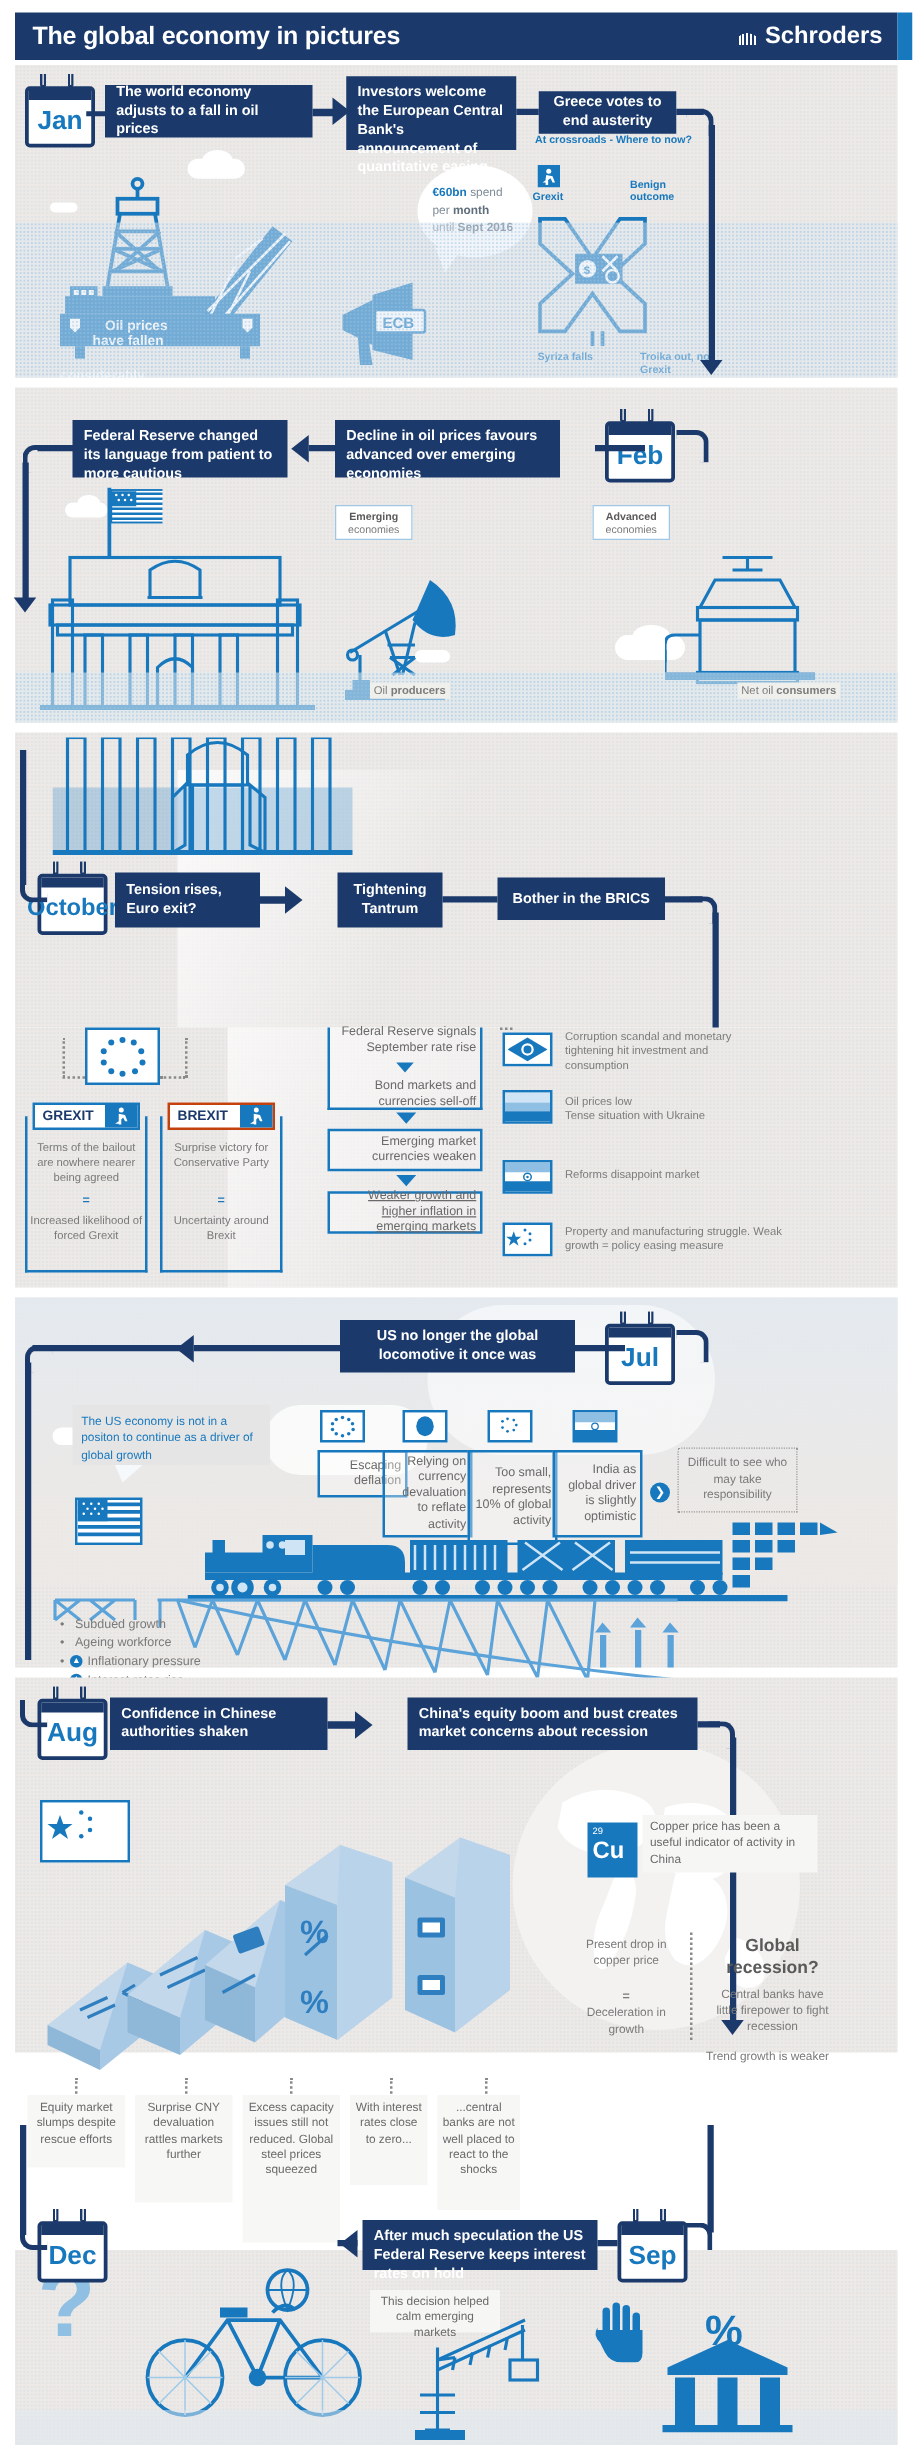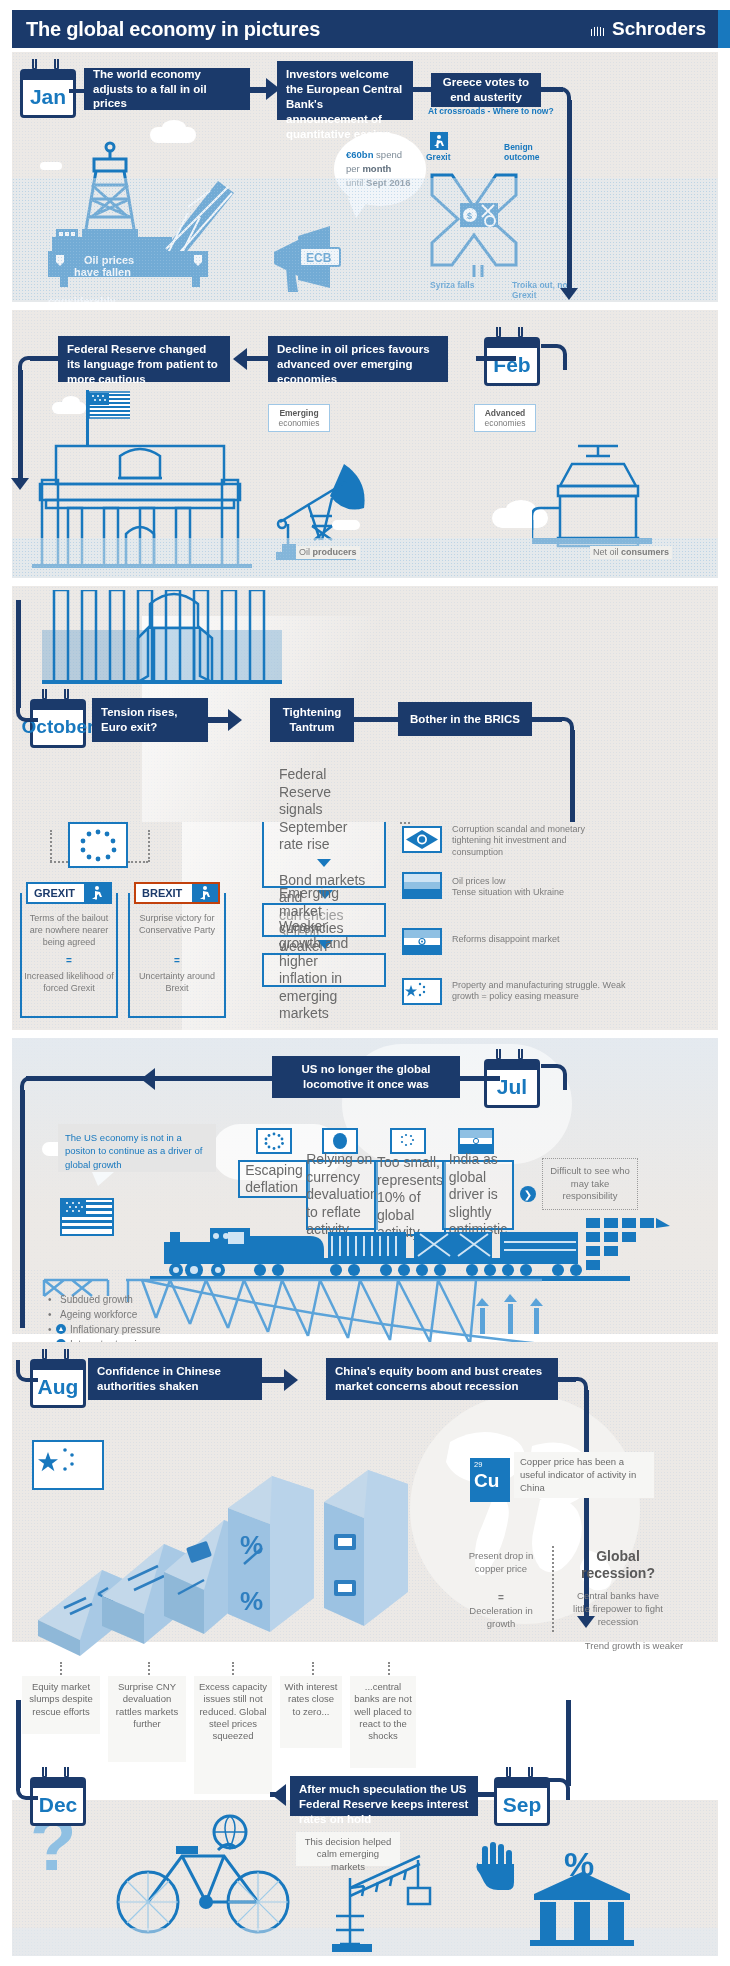--- a/index.html
+++ b/index.html
@@ -63,22 +63,22 @@
              border-bottom:11px solid transparent; border-left:14px solid #1b3a6b; }
   .arrow-l { position:absolute; width:0;height:0; border-top:11px solid transparent;
              border-bottom:11px solid transparent; border-right:14px solid #1b3a6b; }
   .arrow-d { position:absolute; width:0;height:0; border-left:9px solid transparent;
              border-right:9px solid transparent; border-top:12px solid #1b3a6b; }
   .flowline { position:absolute; background:#1b3a6b; }
   .flowbend { position:absolute; border:4px solid #1b3a6b; }
 
   
   .ob { position:absolute; border:2px solid #1878be; background:rgba(255,255,255,.35);
-        color:#6a6a6a; font-size:14px; line-height:1.25; text-align:left;
-        display:flex; align-items:center; justify-content:center; padding:4px 15px; }
+        color:#6a6a6a; font-size:10px; line-height:1.25; text-align:right;
+        display:flex; align-items:center; justify-content:center; padding:4px 3px; }
   .wb { position:absolute; background:#f7f7f5; color:#6a6a6a; font-size:9.5px;
         line-height:1.3; text-align:center; padding:5px 4px;
         display:flex; align-items:center; justify-content:center; }
   .tag { position:absolute; background:#fff; border:1px solid #9fc7e6; color:#7a7a7a;
          font-size:8.5px; line-height:1.2; text-align:center; padding:3px 6px; }
   .tag b { color:#5a5a5a; font-weight:bold; }
   .lbl { position:absolute; color:#1878be; font-size:8.5px; font-weight:bold; line-height:1.2; }
   .lblg { position:absolute; color:#7c7c7c; font-size:9px; line-height:1.25; }
 
   
@@ -444,21 +444,21 @@
   <div style="position:absolute;left:132px;top:970px;width:90px;text-align:center;color:#7a7a7a;font-size:9px;line-height:1.35;">Uncertainty around Brexit</div>
 
   <div class="ob" style="left:262px;top:822px;width:124px;height:66px;flex-direction:column;border-top:none;">
     <div>Federal Reserve signals September rate rise</div>
     <div style="width:0;height:0;border-left:7px solid transparent;border-right:7px solid transparent;border-top:8px solid #1878be;margin:5px 0;"></div>
     <div>Bond markets and currencies sell-off</div>
   </div>
   <div style="position:absolute;left:317px;top:890px;width:0;height:0;border-left:8px solid transparent;border-right:8px solid transparent;border-top:9px solid #1878be;"></div>
   <div class="ob" style="left:262px;top:903px;width:124px;height:34px;">Emerging market currencies weaken</div>
   <div style="position:absolute;left:317px;top:940px;width:0;height:0;border-left:8px solid transparent;border-right:8px solid transparent;border-top:9px solid #1878be;"></div>
-  <div class="ob" style="left:262px;top:953px;width:124px;height:34px;">Weaker growth and higher inflation in emerging markets</div>
+  <div class="ob" style="left:262px;top:953px;width:124px;height:34px;text-decoration:underline;">Weaker growth and higher inflation in emerging markets</div>
 
   <div style="position:absolute;left:400px;top:822px;width:10px;height:0;border-top:2px dotted #8a8a8a;"></div>
   <div class="flag" style="left:402px;top:826px;width:40px;height:27px;">
     <svg width="36" height="23">
         <rect width="36" height="23" fill="#fff"></rect>
         <path d="M18 2 L34 11.5 L18 21 L2 11.5 Z" fill="#1878be"></path>
         <circle cx="18" cy="11.5" r="5" fill="#fff"></circle>
         <circle cx="18" cy="11.5" r="3.2" fill="#1878be"></circle>
       </svg>
   </div>
@@ -535,21 +535,21 @@
           <circle cx="24.5" cy="13.5" r="1.4"></circle>
           <circle cx="21" cy="17" r="1.4"></circle>
           <circle cx="16" cy="18.5" r="1.4"></circle>
           <circle cx="11" cy="17" r="1.4"></circle>
           <circle cx="8" cy="13.5" r="1.4"></circle>
           <circle cx="8" cy="9" r="1.4"></circle>
           <circle cx="11" cy="5.5" r="1.4"></circle>
         </g>
       </svg>
   </div>
-  <div class="ob" style="left:238px;top:1160px;width:72px;height:38px;">Escaping deflation</div>
+  <div class="ob" style="left:254px;top:1160px;width:72px;height:38px;">Escaping deflation</div>
 
   <div class="flag" style="left:322px;top:1128px;width:36px;height:26px;">
     <svg width="32" height="22">
         <rect width="32" height="22" fill="#fff"></rect>
         <ellipse cx="16" cy="11" rx="7" ry="8" fill="#1878be"></ellipse>
       </svg>
   </div>
   <div class="ob" style="left:306px;top:1160px;width:72px;height:70px;">Relying on currency devaluation to reflate activity</div>
 
   <div class="flag" style="left:390px;top:1128px;width:36px;height:26px;">
@@ -825,21 +825,21 @@
   <div style="position:absolute;left:514px;top:1452px;width:140px;height:46px;background:#f6f6f4;color:#6a6a6a;font-size:9.5px;line-height:1.35;padding:4px 6px;">Copper price has been a useful indicator of activity in China</div>
 
   <div style="position:absolute;left:458px;top:1550px;width:86px;text-align:center;color:#7a7a7a;font-size:9.5px;line-height:1.35;">Present drop in copper price</div>
   <div style="position:absolute;left:458px;top:1592px;width:86px;text-align:center;color:#7a7a7a;font-size:10px;font-weight:bold;">=</div>
   <div style="position:absolute;left:458px;top:1605px;width:86px;text-align:center;color:#7a7a7a;font-size:9.5px;line-height:1.35;">Deceleration in growth</div>
 
   <div style="position:absolute;left:552px;top:1546px;height:86px;border-left:2px dotted #8a8a8a;"></div>
 
   <div style="position:absolute;left:560px;top:1548px;width:116px;text-align:center;color:#5a5a5a;font-size:14px;font-weight:bold;line-height:1.2;">Global<br>recession?</div>
   <div style="position:absolute;left:568px;top:1590px;width:100px;text-align:center;color:#7a7a7a;font-size:9.5px;line-height:1.35;">Central banks have little firepower to fight recession</div>
-  <div style="position:absolute;left:584px;top:1640px;width:100px;text-align:center;color:#7a7a7a;font-size:9.5px;line-height:1.35;">Trend growth is weaker</div>
+  <div style="position:absolute;left:564px;top:1640px;width:100px;text-align:center;color:#7a7a7a;font-size:9.5px;line-height:1.35;">Trend growth is weaker</div>
 
   <div class="sec" style="top:1800px;height:156px;">
     <div class="dotgrid"></div>
 
     <div style="position:absolute;left:18px;top:6px;color:#8fc0e3;font-size:76px;font-weight:bold;line-height:1;">?</div>
 
     <svg width="200" height="126" style="position:absolute;left:94px;top:14px;">
       <g fill="none" stroke="#1878be" stroke-width="3">
         <circle cx="42" cy="88" r="30"></circle>
           <circle cx="152" cy="88" r="30"></circle>

